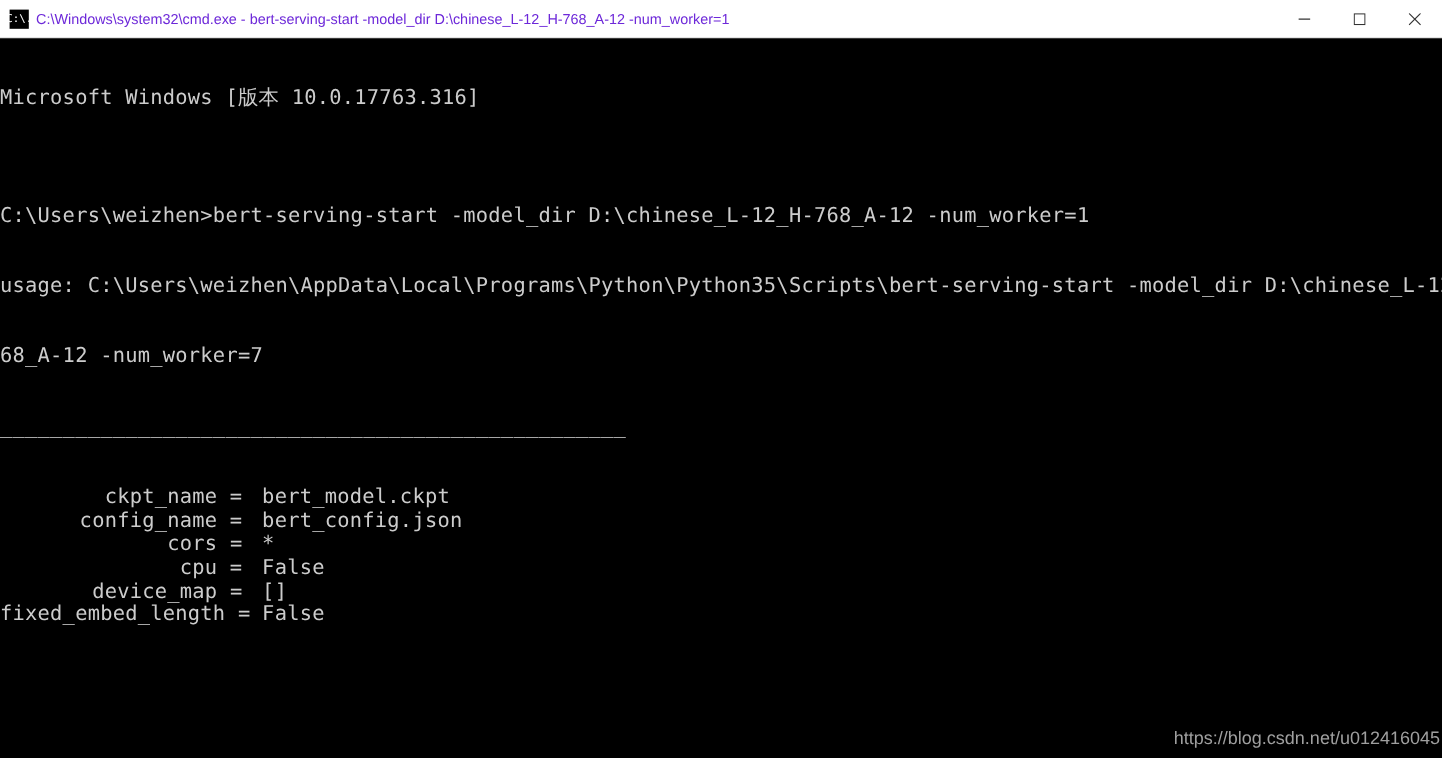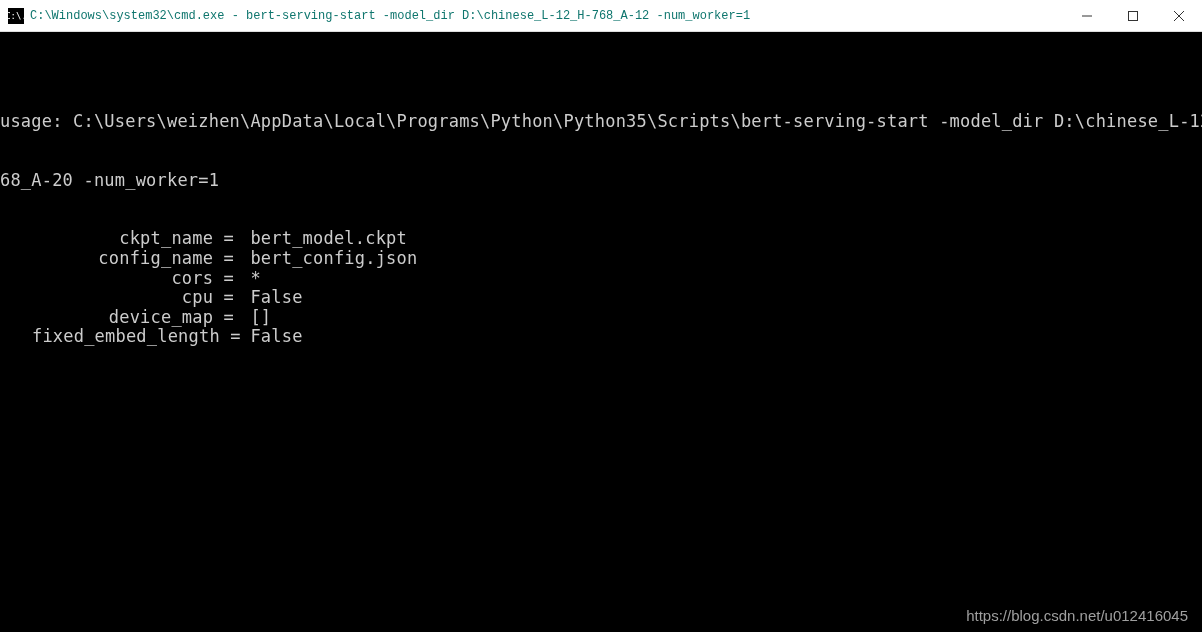--- a/index.html
+++ b/index.html
@@ -27,22 +27,22 @@
     color: #fff;
     font-size: 9px;
     display: flex;
     align-items: center;
     justify-content: center;
     font-family: Consolas, monospace;
   }
   .titlebar-title {
     flex: 1;
     font-size: 12px;
-    font-family: Liberation Mono, monospace;
-    color: #0f766e;
+    font-family: Liberation Sans, sans-serif;
+    color: #6d28d9;
     white-space: nowrap;
     overflow: hidden;
   }
   .win-controls {
     display: flex;
     height: 100%;
   }
   .win-btn {
     width: 46px;
     height: 100%;
@@ -57,33 +57,33 @@
     background: #000;
     color: #ccc;
     font-size: 17px;
     line-height: 1.15;
     padding: 2px 0 0 0;
     white-space: pre;
     font-family: "NSimSun", "SimSun", Consolas, monospace;
     letter-spacing: 0.2px;
   }
   .term-line { white-space: pre; }
-  .arg-row { display: flex; padding-left: 32px; }
+  .arg-row { display: flex; }
   .arg-name {
     width: 208px;
     text-align: right;
     padding-right: 6px;
   }
   .arg-val { }
   .hr-line {
     color: #ccc;
   }
   .watermark {
     position: absolute;
-    right: 14px;
+    right: 2px;
     bottom: 8px;
     color: #bbb;
     font-family: "Segoe UI", Arial, sans-serif;
     font-size: 15px;
     opacity: 0.85;
   }
 </style>
 </head>
 <body>
 
@@ -104,19 +104,22 @@
     <div class="win-btn">
       <svg width="10" height="10" viewBox="0 0 10 10">
           <line x1="0" y1="0" x2="10" y2="10" stroke="#333" stroke-width="1"></line>
           <line x1="10" y1="0" x2="0" y2="10" stroke="#333" stroke-width="1"></line>
         </svg>
     </div>
   </div>
 </div>
 
 <div class="terminal">
+  <div class="term-line">Microsoft Windows [版本 10.0.17763.316]</div>
   <div class="term-line"></div>
+  <div class="term-line">C:\Users\weizhen&gt;bert-serving-start -model_dir D:\chinese_L-12_H-768_A-12 -num_worker=1</div>
   <div class="term-line">usage: C:\Users\weizhen\AppData\Local\Programs\Python\Python35\Scripts\bert-serving-start -model_dir D:\chinese_L-12_H-7</div>
-  <div class="term-line">68_A-20 -num_worker=1</div>
+  <div class="term-line">68_A-12 -num_worker=7</div>
+  <div class="term-line hr-line">__________________________________________________</div>
   <div id="args-container"><div class="arg-row"><span class="arg-name">ckpt_name =</span><span class="arg-val"> bert_model.ckpt</span></div><div class="arg-row"><span class="arg-name">config_name =</span><span class="arg-val"> bert_config.json</span></div><div class="arg-row"><span class="arg-name">cors =</span><span class="arg-val"> *</span></div><div class="arg-row"><span class="arg-name">cpu =</span><span class="arg-val"> False</span></div><div class="arg-row"><span class="arg-name">device_map =</span><span class="arg-val"> []</span></div><div class="arg-row"><span class="arg-name">fixed_embed_length =</span><span class="arg-val"> False</span></div></div>
 </div>
 
 <div class="watermark">https://blog.csdn.net/u012416045</div>
 
 </body></html>

